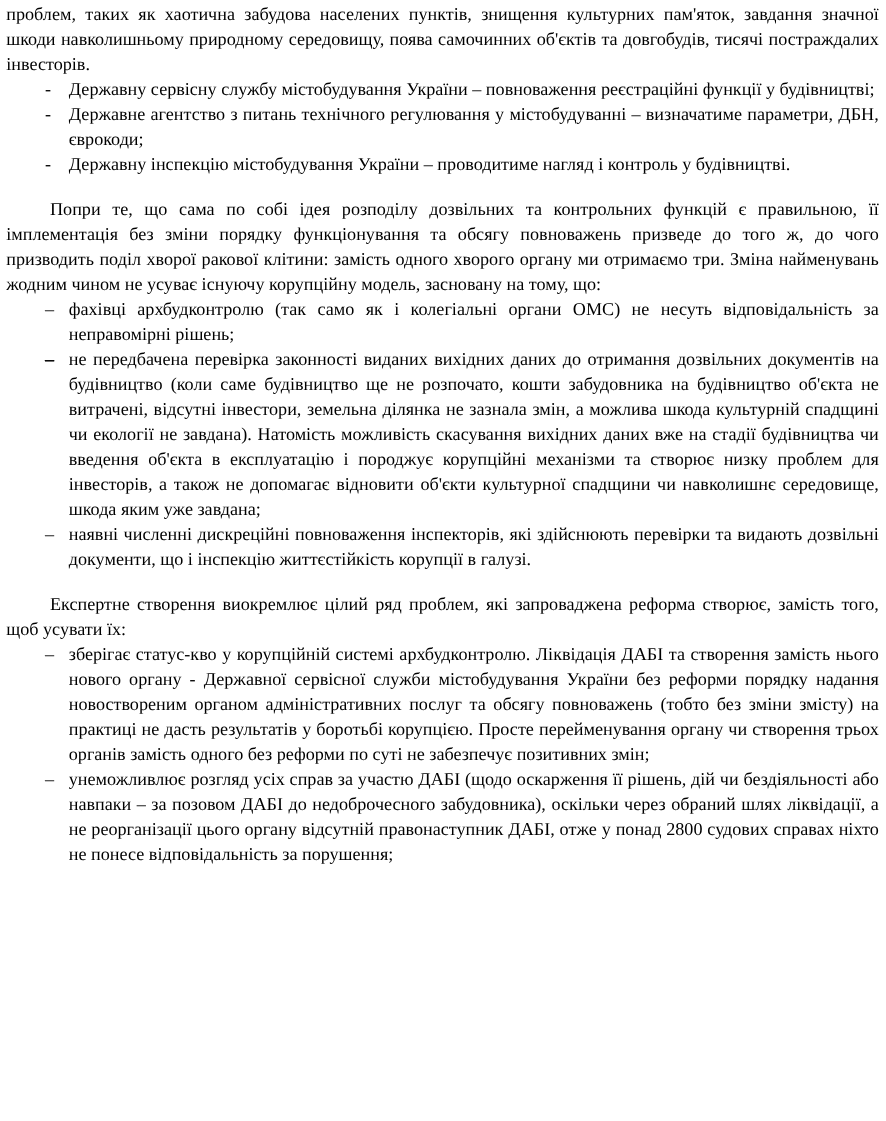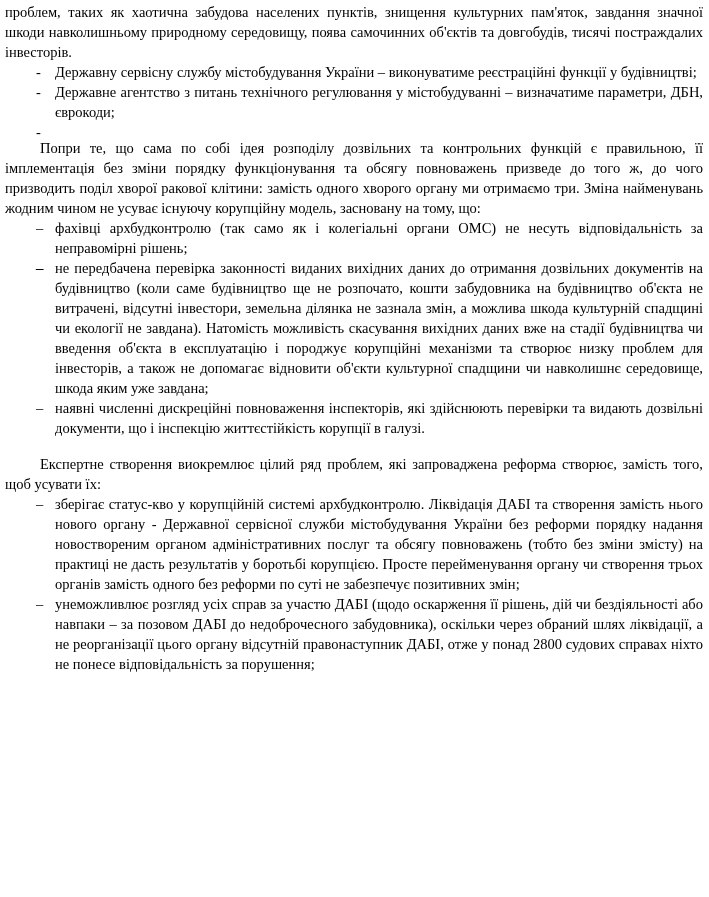--- a/index.html
+++ b/index.html
@@ -50,28 +50,29 @@
 <body>
 
 <div class="page">
 
   <p class="para">проблем, таких як хаотична забудова населених пунктів, знищення культурних пам'яток, завдання значної шкоди навколишньому природному середовищу, поява самочинних об'єктів та довгобудів, тисячі постраждалих інвесторів.</p>
 
 
   <div class="doc-list">
     <div class="list-item">
       <span class="marker">-</span>
-      <span>Державну сервісну службу містобудування України – виконуватиме реєстраційні функції у будівництві;</span>
+      <span>Державну сервісну службу містобудування України – повноваження реєстраційні функції у будівництві;</span>
     </div>
     <div class="list-item">
       <span class="marker">-</span>
       <span>Державне агентство з питань технічного регулювання у містобудуванні – визначатиме параметри, ДБН, єврокоди;</span>
     </div>
     <div class="list-item">
       <span class="marker">-</span>
+      <span>Державну інспекцію містобудування України – проводитиме нагляд і контроль у будівництві.</span>
     </div>
   </div>
 
   <p class="para indent gap">Попри те, що сама по собі ідея розподілу дозвільних та контрольних функцій є правильною, її імплементація без зміни порядку функціонування та обсягу повноважень призведе до того ж, до чого призводить поділ хворої ракової клітини: замість одного хворого органу ми отримаємо три. Зміна найменувань жодним чином не усуває існуючу корупційну модель, засновану на тому, що:</p>
 
   <div class="doc-list">
     <div class="list-item">
       <span class="marker">–</span>
       <span>фахівці архбудконтролю (так само як і колегіальні органи ОМС) не несуть відповідальність за неправомірні рішень;</span>
     </div>

